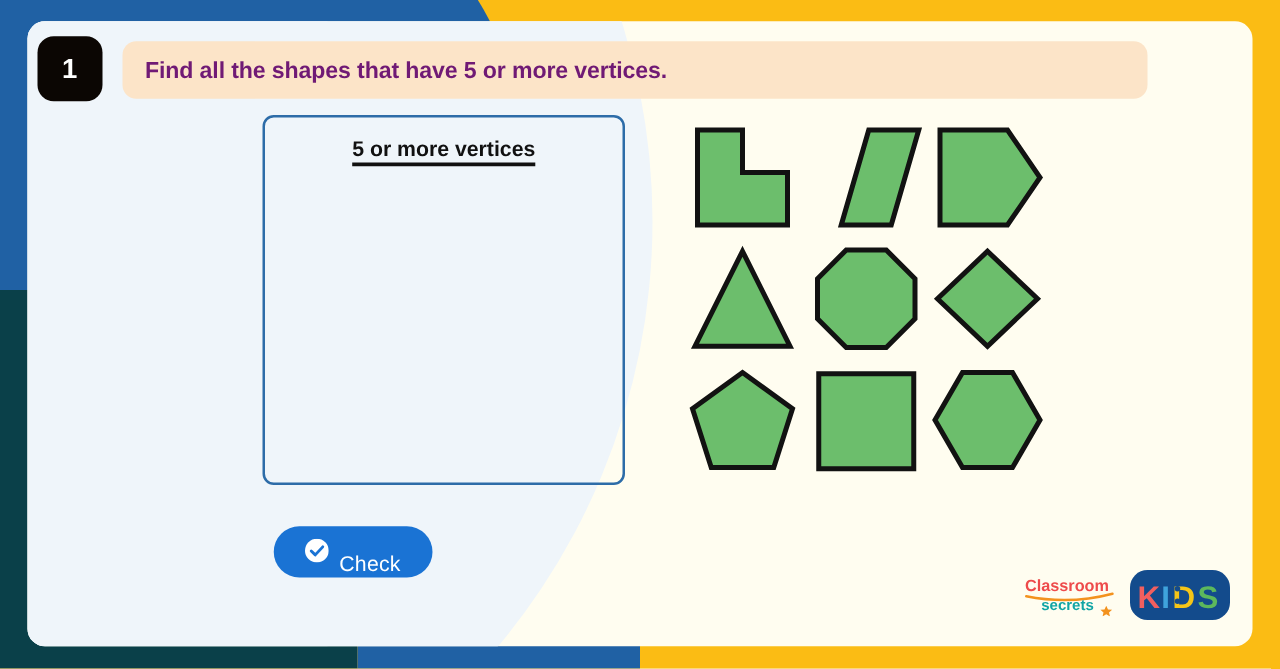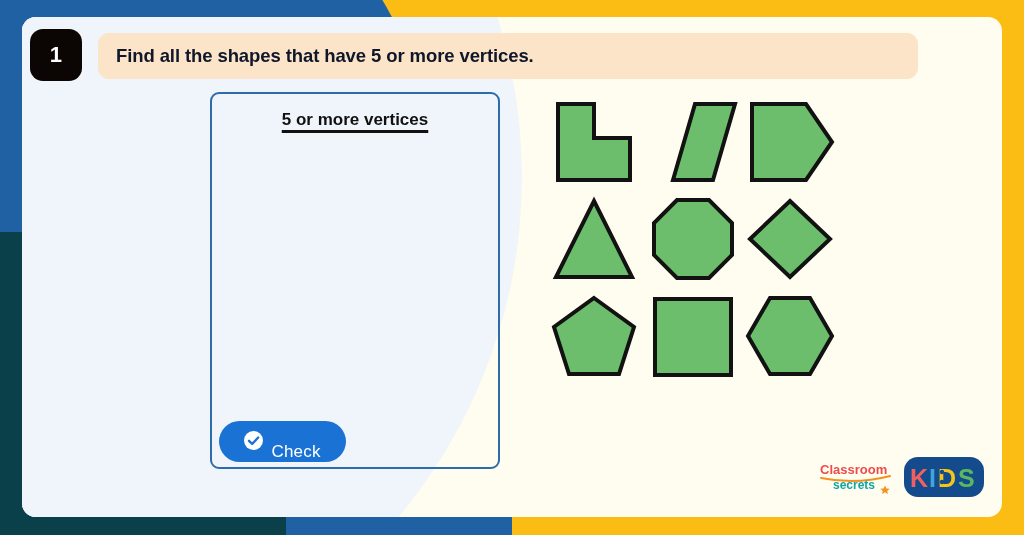--- a/index.html
+++ b/index.html
@@ -111,31 +111,31 @@
     height: 46px;
     background: #FCE4C8;
     border-radius: 11px;
     display: flex;
     align-items: center;
     padding-left: 18px;
   }
   #question-text {
     font-size: 18.5px;
     font-weight: bold;
-    color: #0f172a;
+    color: #701a75;
     letter-spacing: -.1px;
   }
 
   
   #drop-zone {
     position: absolute;
     left: 188px;
     top: 75px;
     width: 290px;
-    height: 377px;
+    height: 296px;
     border: 2.5px solid #2D6CA8;
     border-radius: 9px;
     background: transparent;
   }
   #drop-zone-title {
     margin-top: 16px;
     text-align: center;
     font-size: 17px;
     font-weight: bold;
     color: #111111;

